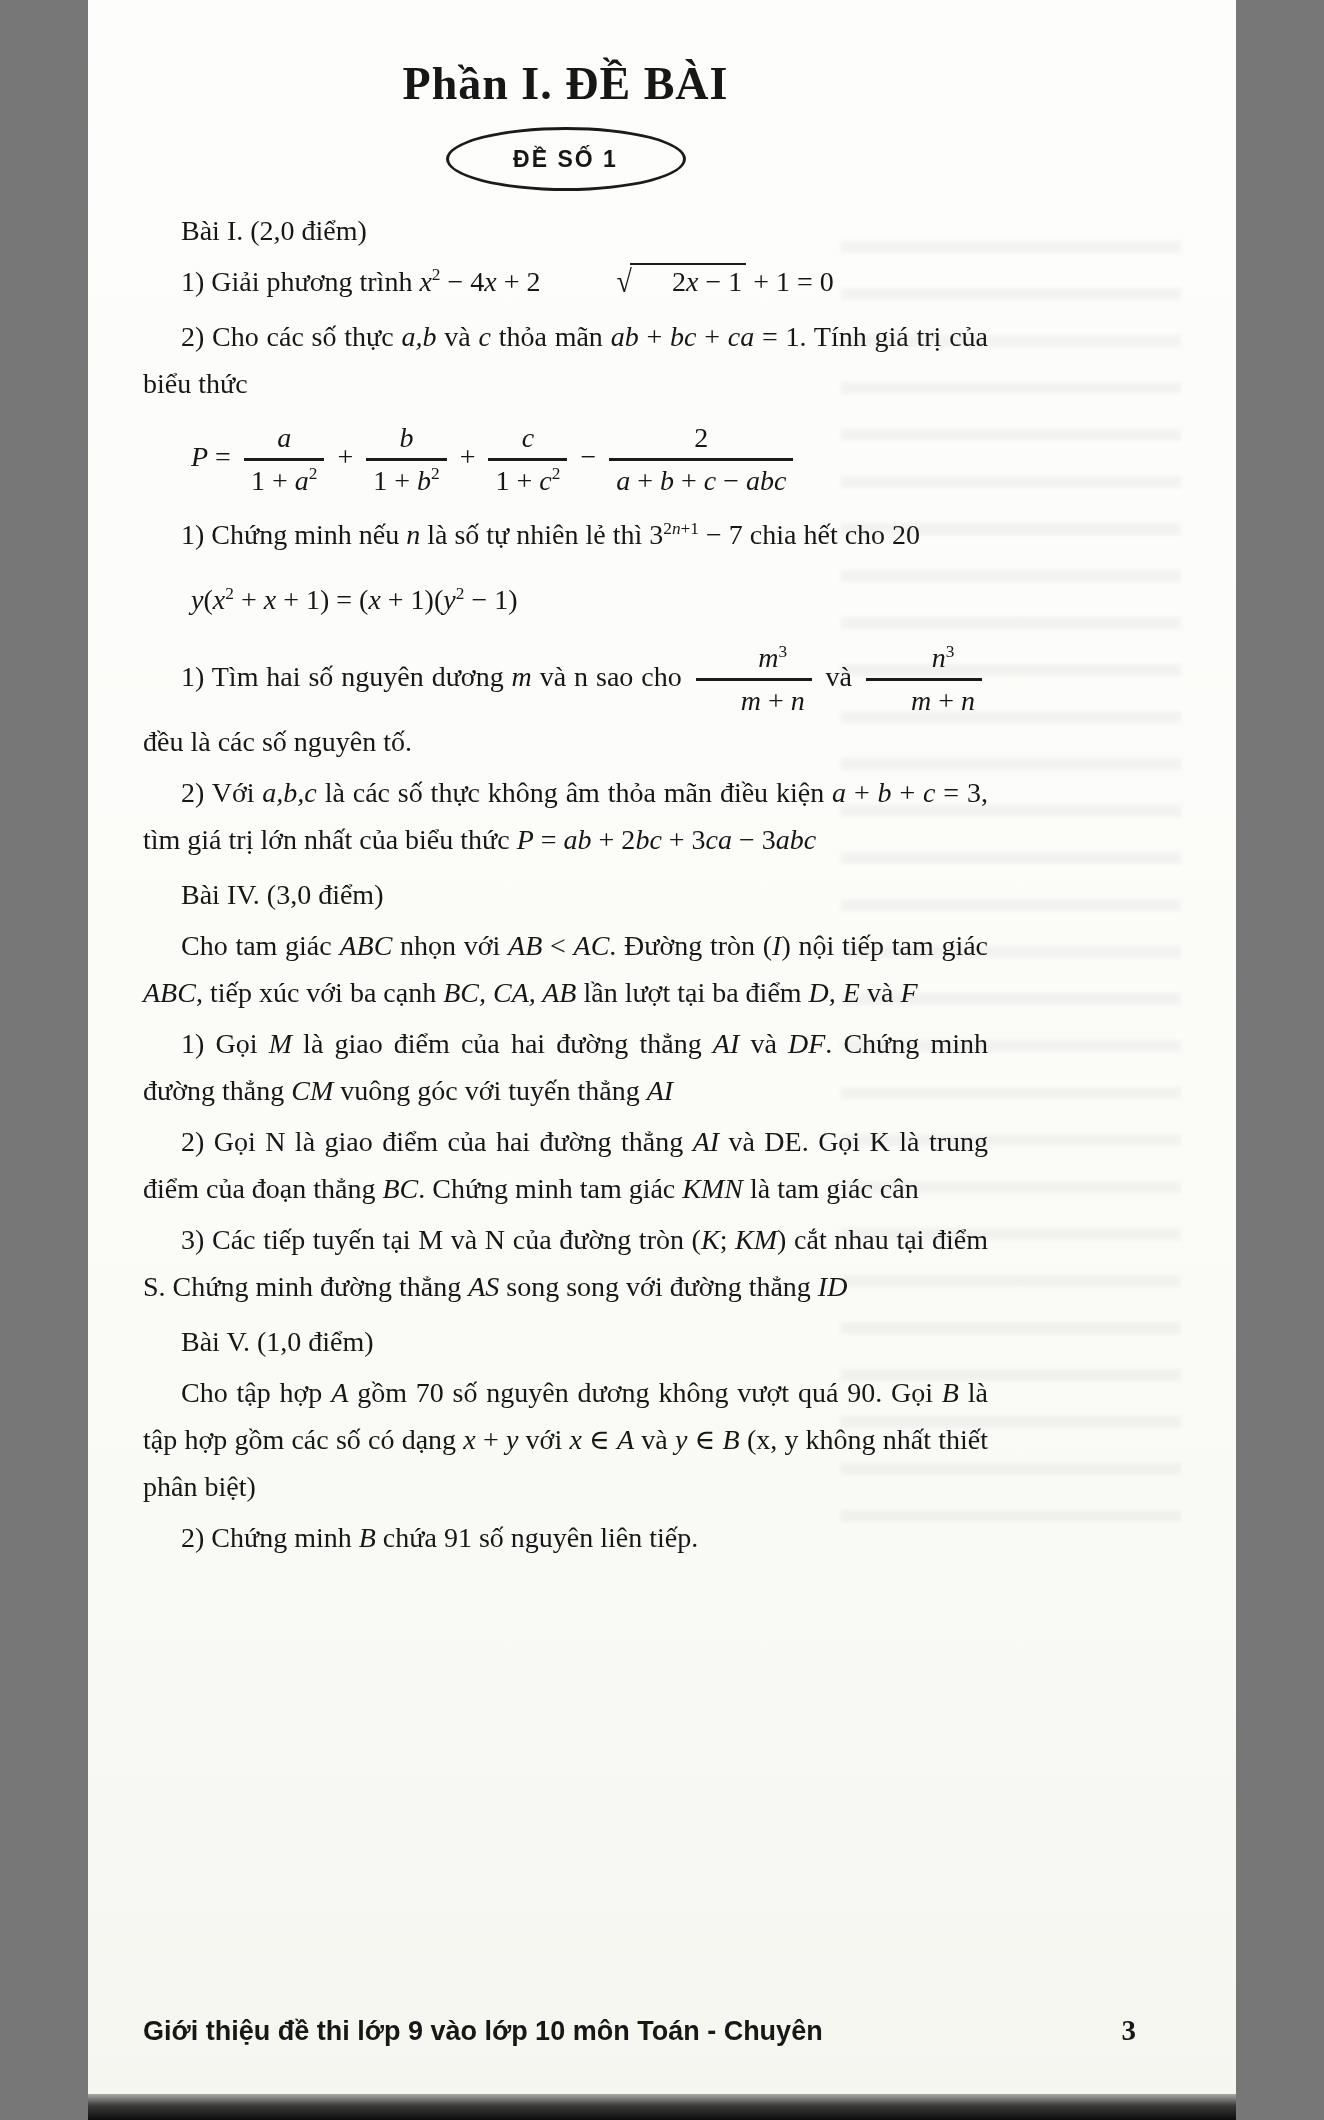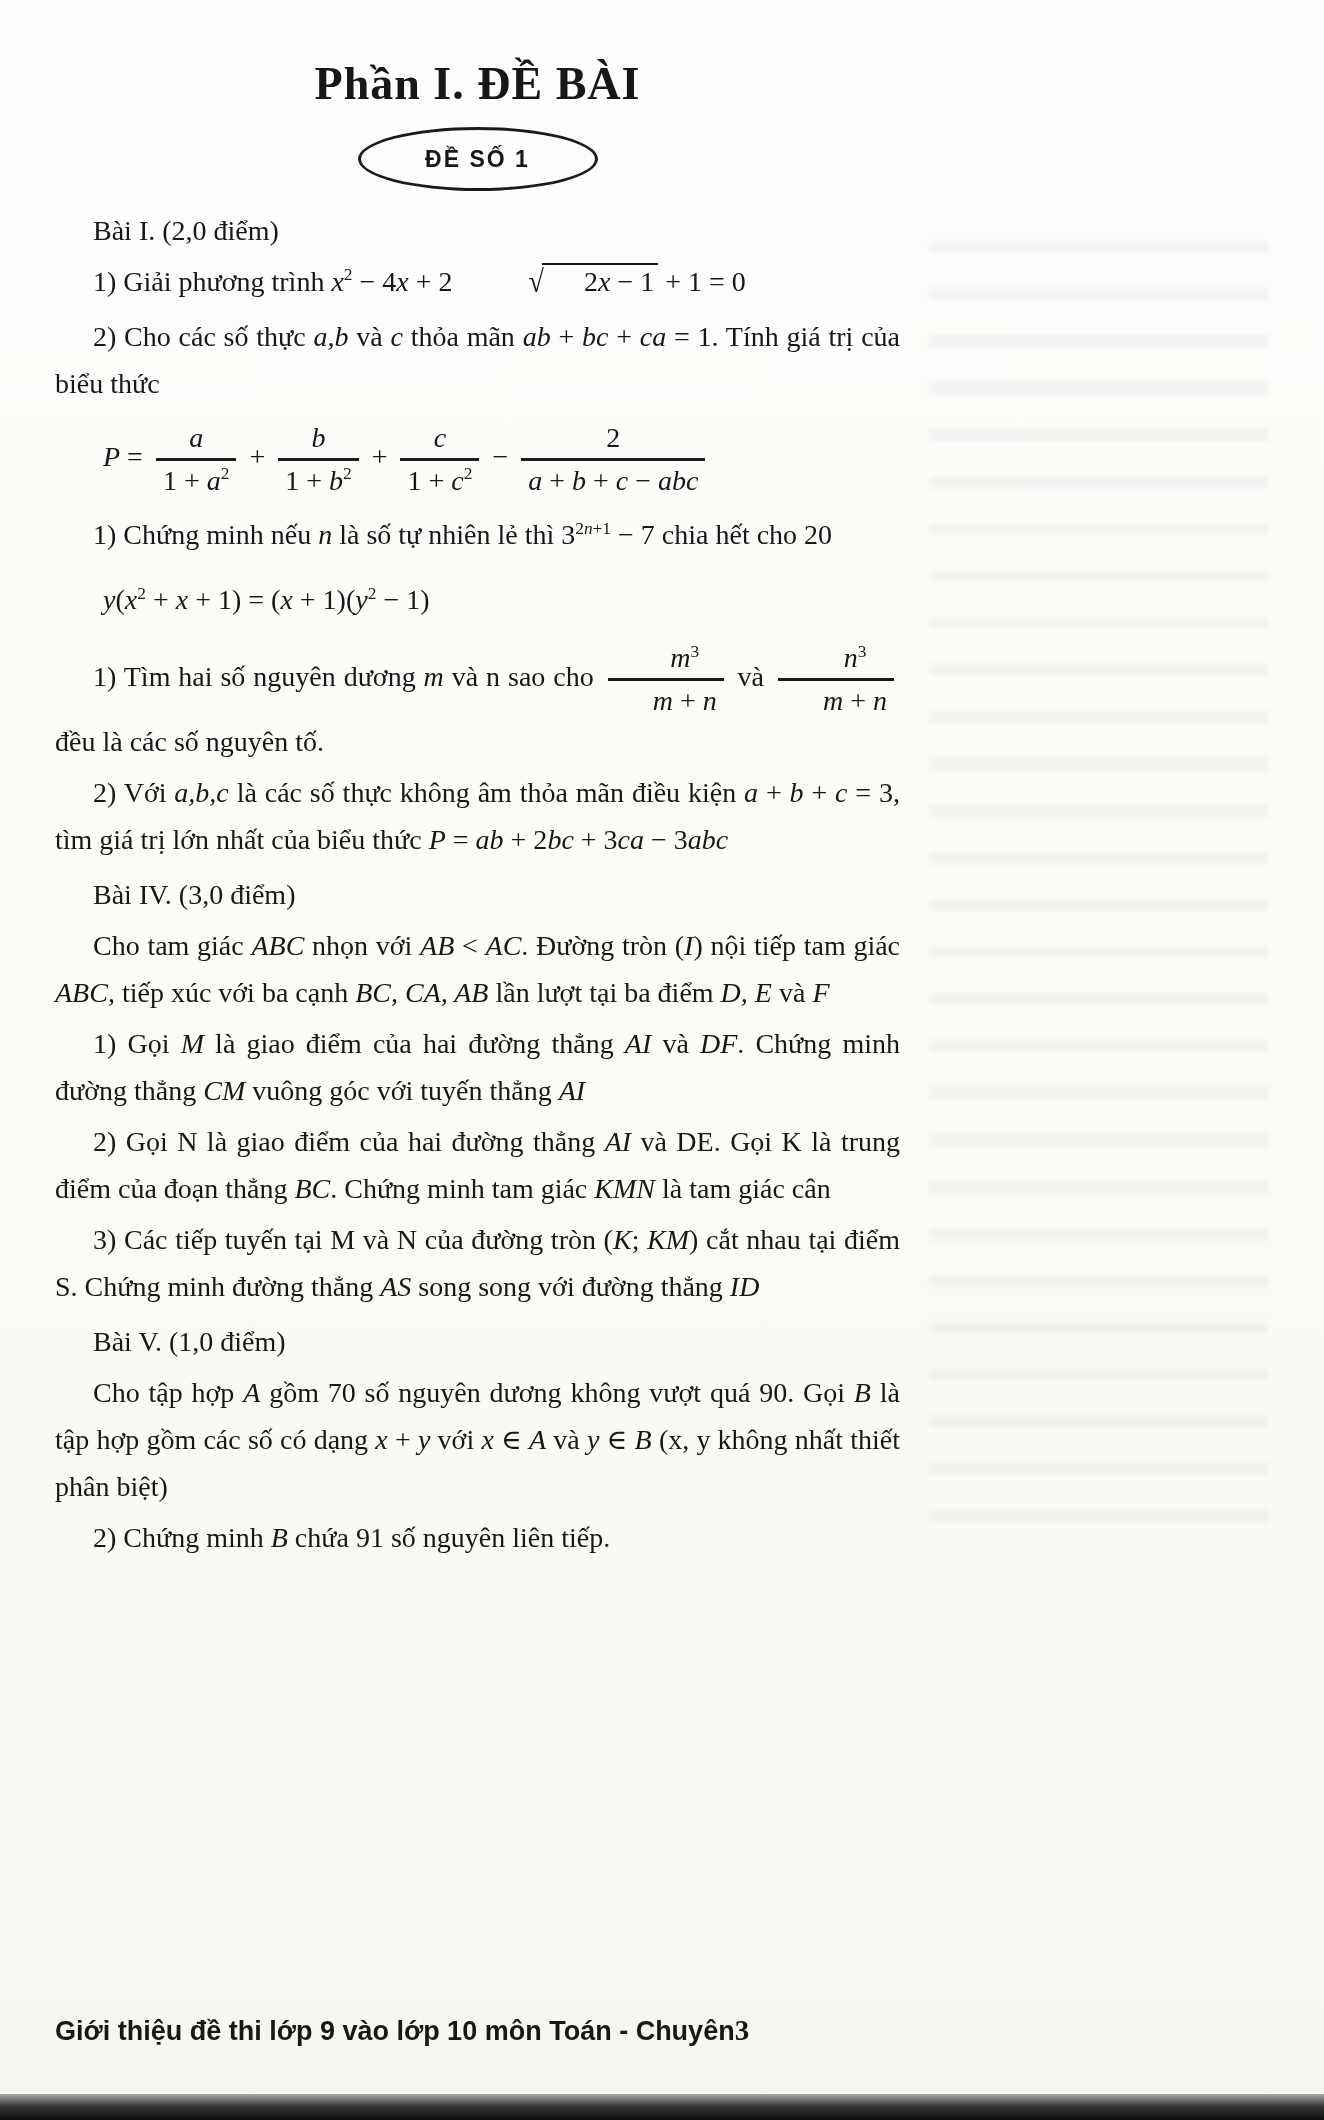--- a/index.html
+++ b/index.html
@@ -1,19 +1,19 @@
 <!DOCTYPE html>
 <html><head>
 <meta charset="utf-8">
 <style>
   * { box-sizing: border-box; }
   html, body { margin: 0; padding: 0; background: #777; }
   .page {
     position: relative;
-    width: 1324px; height: 2120px;
+    width: 1148px; height: 2120px;
     margin: 0 auto;
     background: linear-gradient(180deg, #fdfdfb 0%, #fbfbf8 55%, #f6f6f1 100%);
     color: #171717;
     font-family: "Liberation Serif", "DejaVu Serif", serif;
     font-size: 28px; line-height: 47px;
     overflow: hidden;
   }
   .bleed {
     position: absolute; top: 215px; right: 55px; width: 340px; height: 1330px;
     opacity: 0.05; filter: blur(2px); pointer-events: none;
@@ -44,21 +44,21 @@
     display: inline-block; vertical-align: middle; text-align: center;
     margin: 0 6px; line-height: 1.2;
   }
   .frac .num { display: block; padding: 0 7px 3px; border-bottom: 3px solid #1b1b1b; }
   .frac .den { display: block; padding: 3px 7px 0; }
   .sqrt { display: inline-block; white-space: nowrap; }
   .radical { display: inline-block; transform: scaleY(1.12); margin-right: -2px; }
   .sqrt-body { display: inline-block; border-top: 2.5px solid #1b1b1b; padding: 0 4px; line-height: 1.2; }
   .footer {
     position: absolute; left: 55px; right: 100px; bottom: 72px;
-    display: flex; justify-content: flex-start; align-items: baseline;
+    display: flex; justify-content: space-between; align-items: baseline;
     font-family: "Liberation Sans", "DejaVu Sans", sans-serif;
     font-weight: 700; font-size: 27px; line-height: 1.2;
   }
   .footer .pagenum { font-family: "Liberation Serif", serif; font-size: 29px; }
   .bottom-strip {
     position: absolute; left: 0; right: 0; bottom: 0; height: 26px;
     background: linear-gradient(180deg, #a9a9a6 0%, #3a3a3a 45%, #0d0d0d 100%);
   }
 </style>
 </head>

